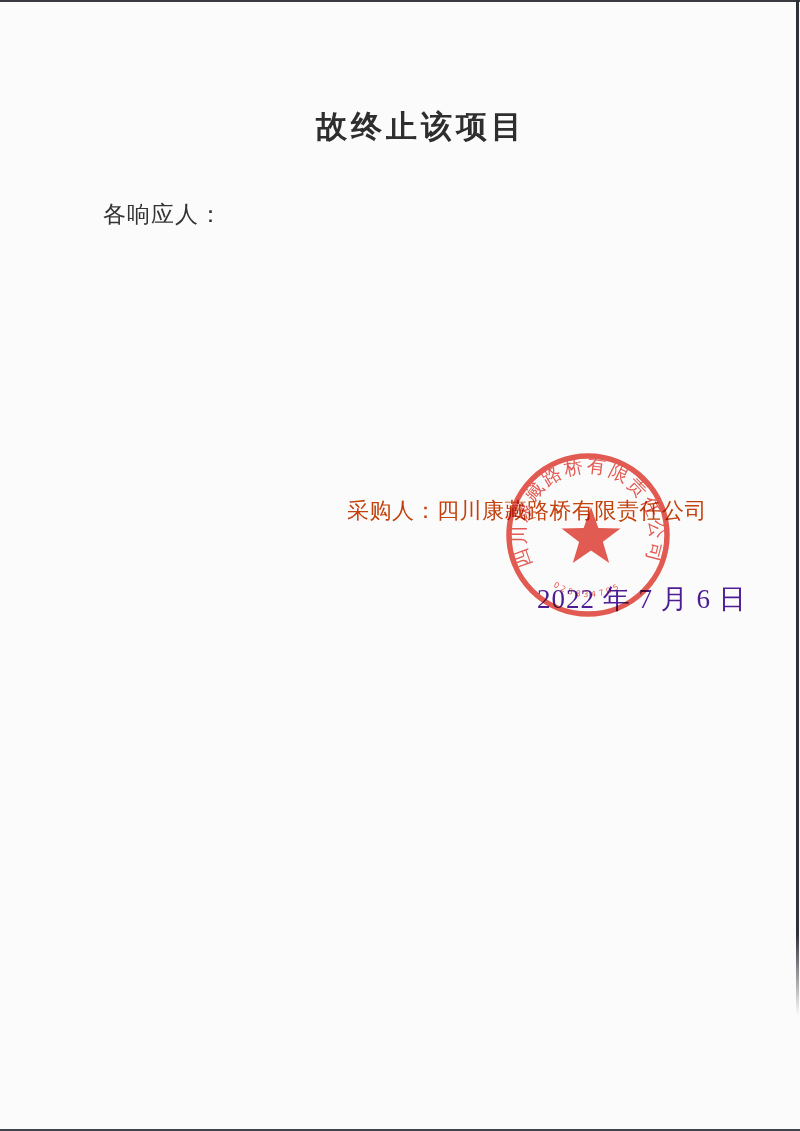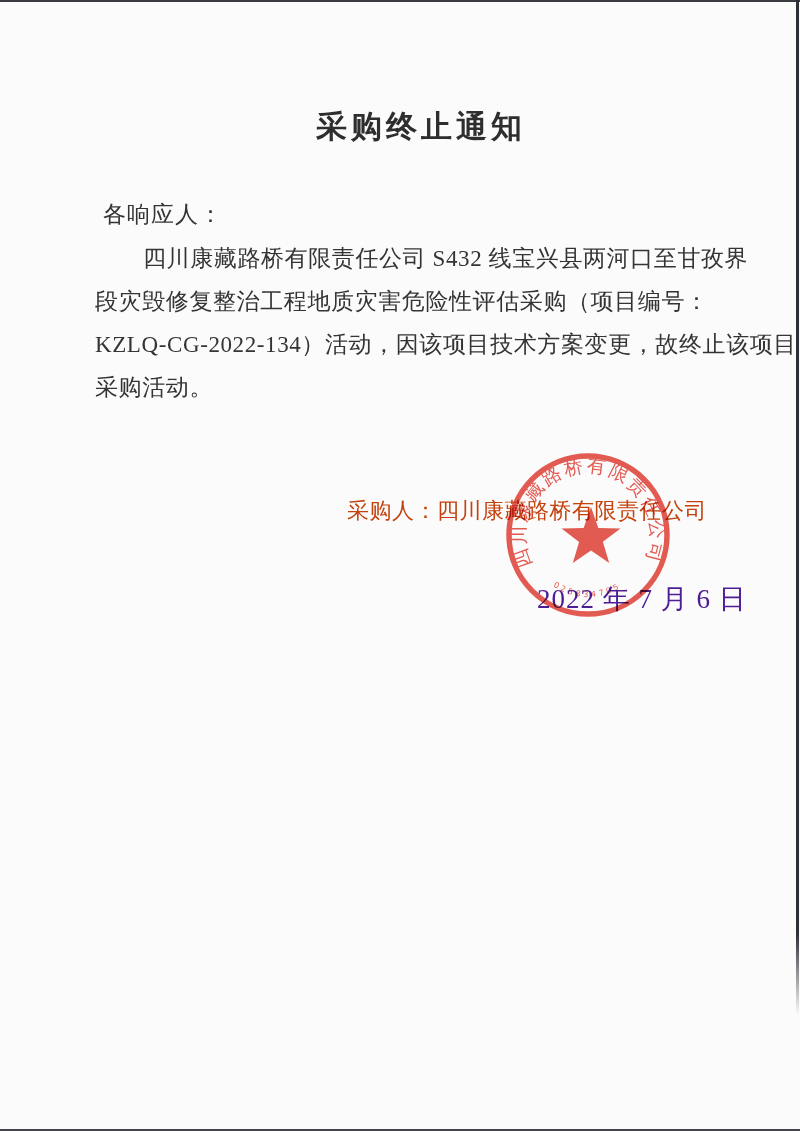--- a/index.html
+++ b/index.html
@@ -96,30 +96,24 @@
 </style>
 </head>
 <body>
 
 <div class="page">
 
   <div class="edge-top"></div>
   <div class="edge-right"></div>
   <div class="edge-bottom"></div>
 
-  <div class="doc-title">采购终止通知</div>
+  <div class="doc-title">故终止该项目</div>
 
   <div class="salutation">各响应人：</div>
 
-  <div class="body-block">
-    <div class="body-line indent">四川康藏路桥有限责任公司 S432 线宝兴县两河口至甘孜界</div>
-    <div class="body-line">段灾毁修复整治工程地质灾害危险性评估采购（项目编号：</div>
-    <div class="body-line">KZLQ-CG-2022-134）活动，因该项目技术方案变更，故终止该项目</div>
-    <div class="body-line">采购活动。</div>
-  </div>
 
   <div class="purchaser-line">采购人：四川康藏路桥有限责任公司</div>
 
   <div class="date-line">2022 年 7 月 6 日</div>
 
   <svg class="stamp" viewBox="0 0 170 170">
 
     <circle cx="85" cy="85" r="79" fill="none" stroke-width="5.5" stroke="#e2453c"></circle>
 
     <polygon points="88,57 95.35,77.89 117.5,78.4 99.89,91.86 106.2,113.1 88,100.5 69.8,113.1 76.1,91.9 58.5,78.4 80.65,77.89" fill="#e2453c"></polygon>

